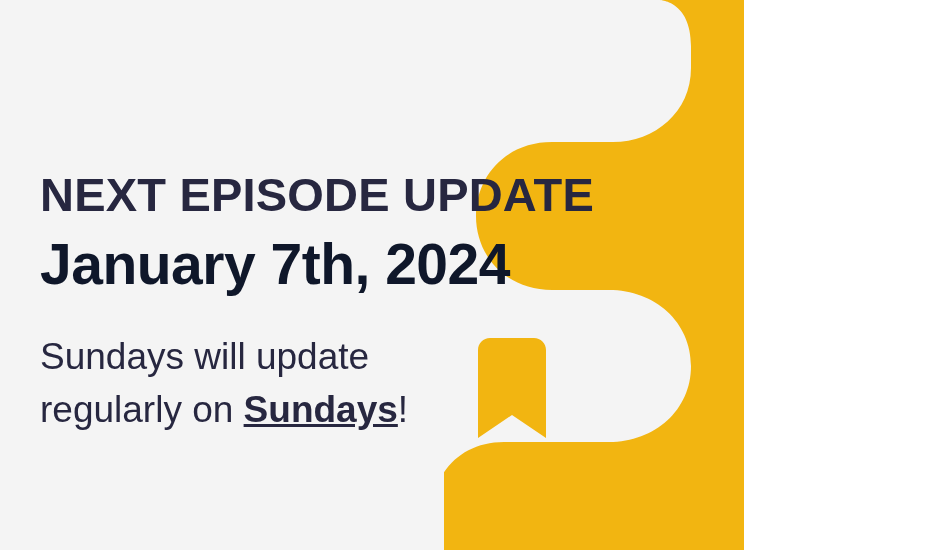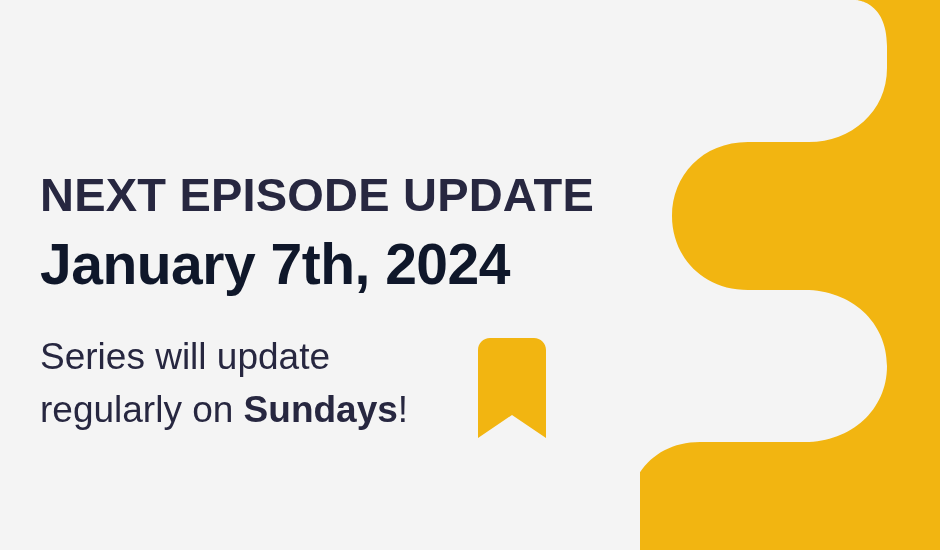--- a/index.html
+++ b/index.html
@@ -5,21 +5,21 @@
   html, body {
     margin: 0;
     padding: 0;
   }
   body {
     font-family: "Liberation Sans", sans-serif;
     background: #ffffff;
   }
   .banner {
     position: relative;
-    width: 940px;
+    width: 744px;
     height: 550px;
     background: #f4f4f4;
     overflow: hidden;
   }
   .wave-layer {
     position: absolute;
     top: 0;
     right: 0;
     width: 300px;
     height: 550px;
@@ -59,20 +59,21 @@
     font-family: "Liberation Sans", sans-serif;
     font-size: 37px;
     font-weight: 400;
     color: #272740;
     line-height: 1.42;
     margin: 0;
     white-space: nowrap;
   }
   .body-line .strong {
     font-weight: 700;
+    text-decoration: underline;
   }
   .bookmark {
     position: absolute;
     left: 478px;
     top: 338px;
     width: 68px;
     height: 100px;
   }
 </style>
 </head>
@@ -100,21 +101,21 @@
                Z" fill="#f2b511"></path>
     </svg>
   </div>
 
   <div class="content">
     <h1 class="headline">NEXT EPISODE UPDATE</h1>
 
     <div class="date-line">January 7th, 2024</div>
 
     <div class="body-block">
-      <p class="body-line">Series will update</p>
+      <p class="body-line">Sundays will update</p>
       <p class="body-line"><span>regularly on </span><span class="strong">Sundays</span><span>!</span></p>
     </div>
   </div>
 
   <div class="bookmark">
     <svg width="68" height="100" viewBox="0 0 68 100" xmlns="http://www.w3.org/2000/svg" aria-hidden="true">
       <path d="M0,12
                C0,5.4 5.4,0 12,0
                L56,0
                C62.6,0 68,5.4 68,12

